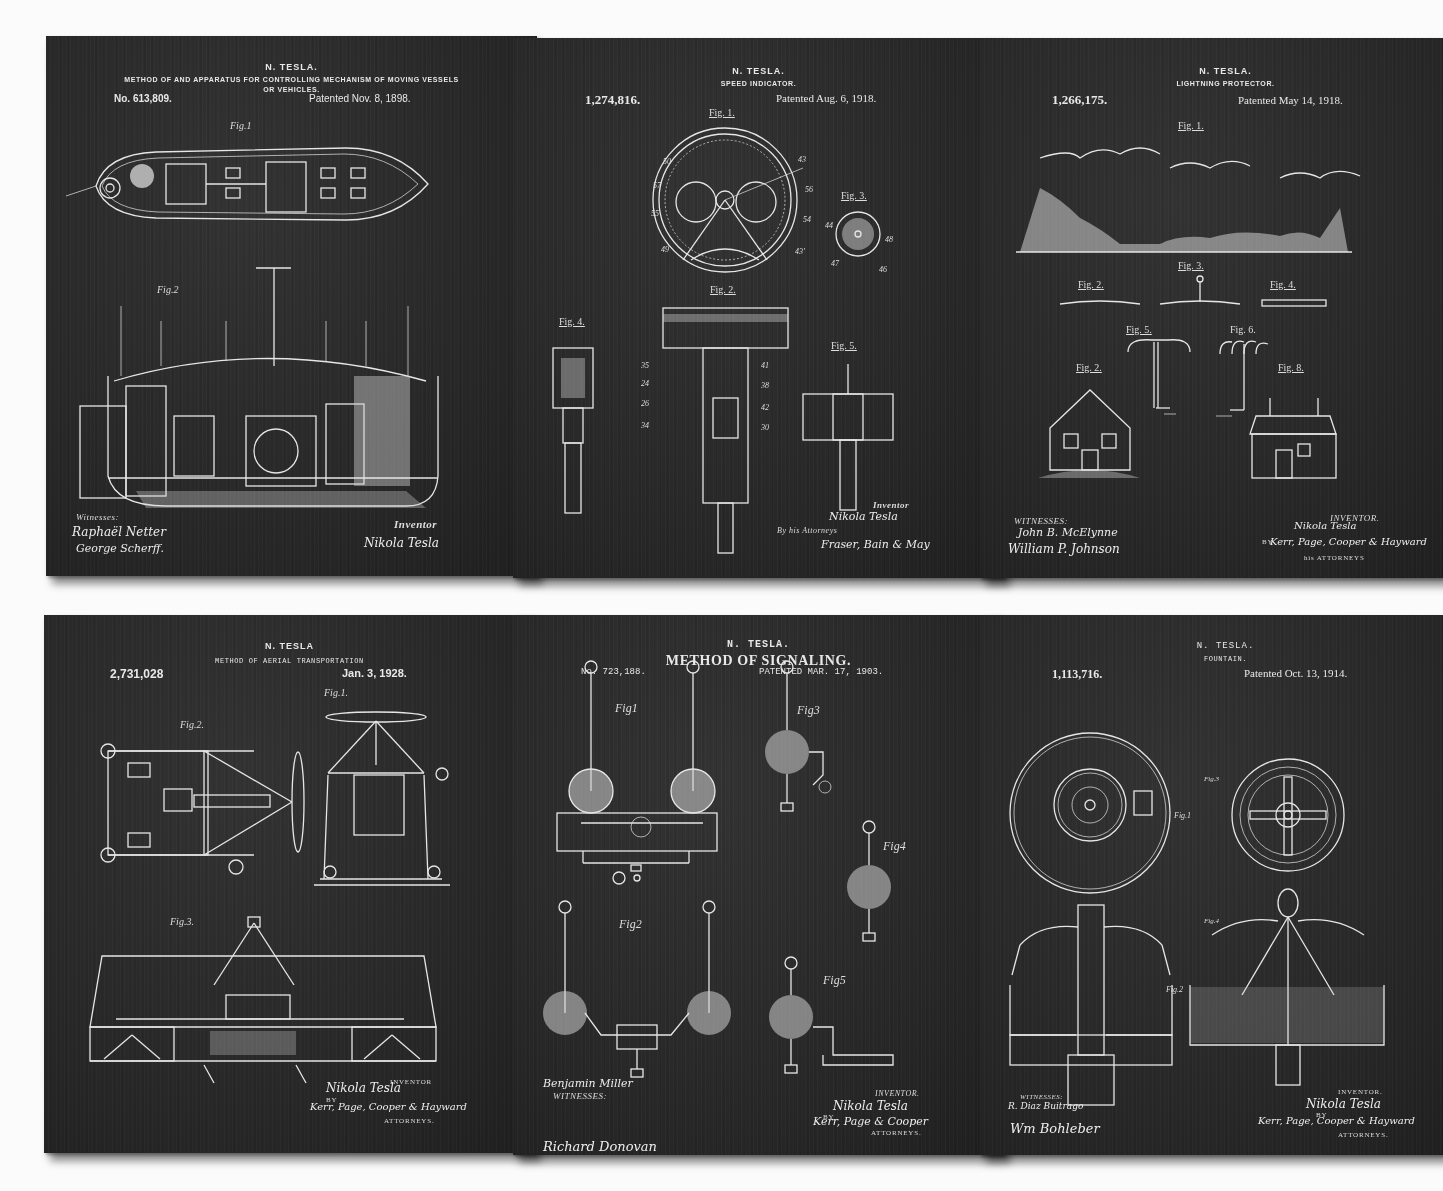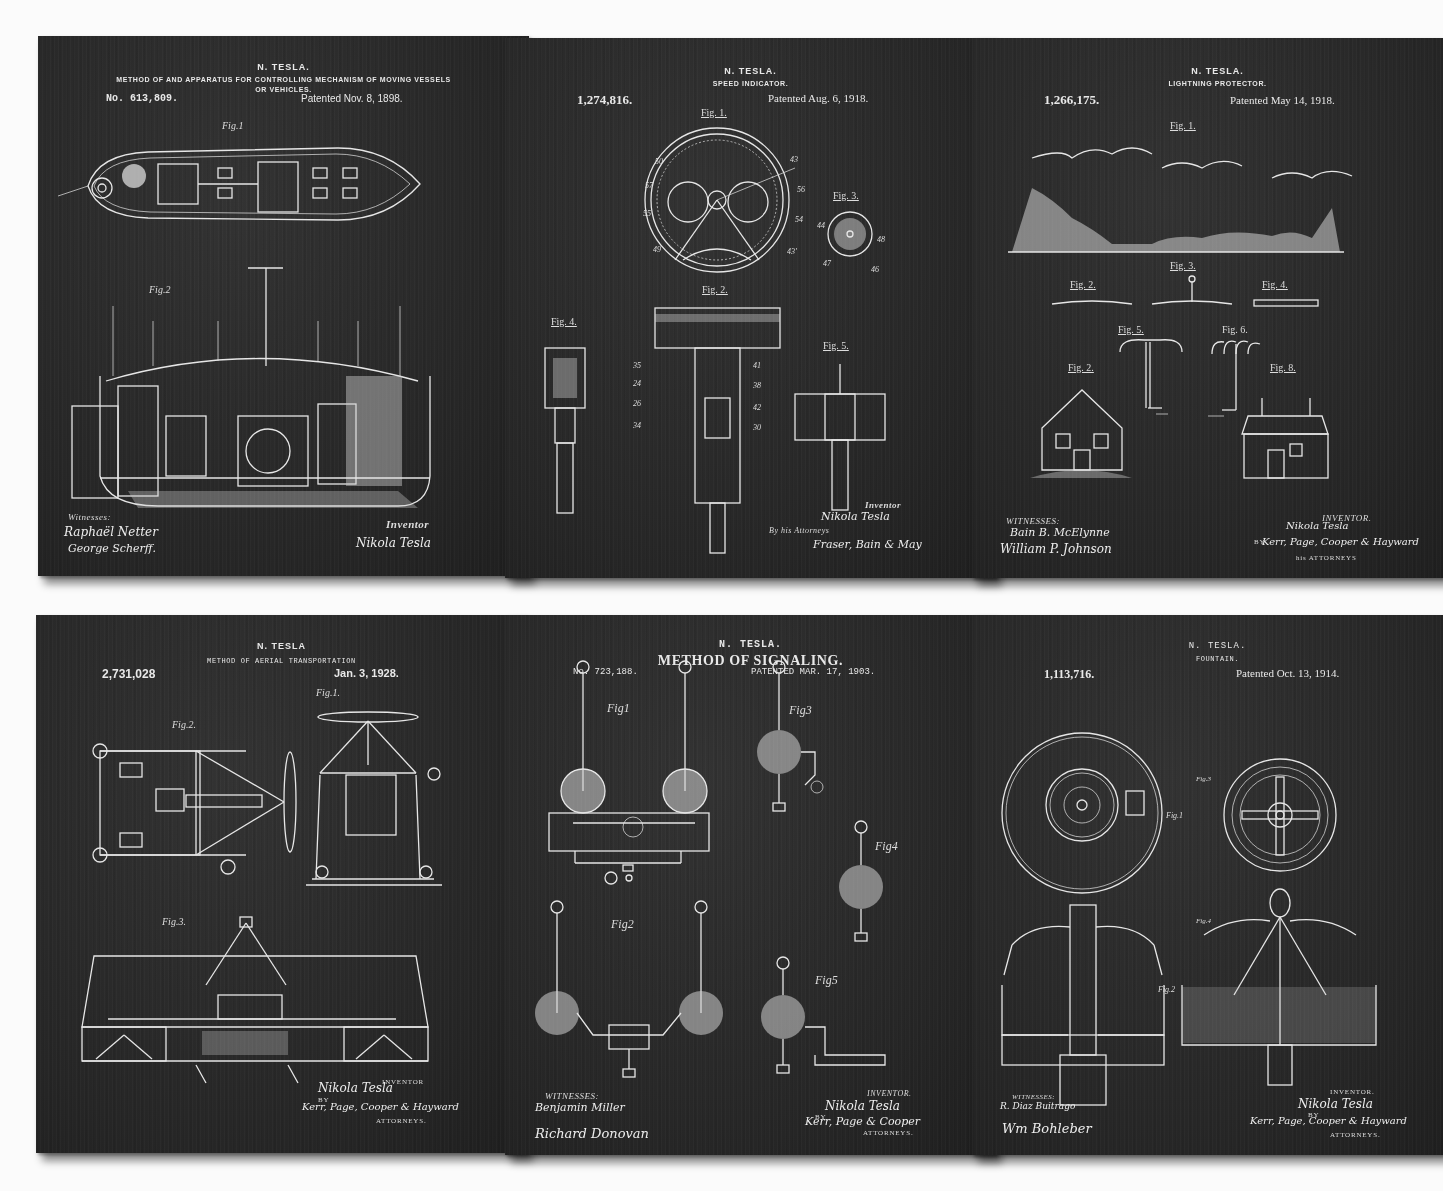--- a/index.html
+++ b/index.html
@@ -8,21 +8,21 @@
     font-family:"Liberation Serif", serif;
   }
   .poster {
     position:absolute; width:491px; height:540px;
     background:#2a2a2a;
     background-image:
       repeating-linear-gradient(90deg, rgba(255,255,255,0.025) 0 1px, transparent 1px 4px),
       repeating-linear-gradient(90deg, rgba(0,0,0,0.06) 0 2px, transparent 2px 7px),
       radial-gradient(ellipse at 40% 30%, #333 0%, #262626 70%, #1f1f1f 100%);
     box-shadow: 6px 8px 8px rgba(0,0,0,0.45), 2px 2px 3px rgba(0,0,0,0.35);
-    color:#e8e8e8; overflow:hidden;
+    color:#e8e8e8; overflow:hidden;margin-left:8px;
   }
   .p1 { left:38px; top:36px; }
   .p2 { left:505px; top:38px; height:540px; }
   .p3 { left:972px; top:38px; height:540px; }
   .p4 { left:36px; top:615px; height:538px; }
   .p5 { left:505px; top:615px; height:540px; }
   .p6 { left:972px; top:615px; height:540px; }
 
   .hdr-name { position:absolute; left:0; right:0; text-align:center; font-family:"Liberation Sans", sans-serif; font-weight:bold; font-size:9px; letter-spacing:1px; }
   .hdr-title { position:absolute; left:0; right:0; text-align:center; font-family:"Liberation Sans", sans-serif; font-weight:bold; font-size:7px; letter-spacing:0.6px; }
@@ -38,21 +38,21 @@
   svg.draw .thin { stroke-width:0.7; }
   svg.draw text { fill:#ddd; stroke:none; font-family:"Liberation Serif", serif; font-style:italic; font-size:8px; }
 </style>
 </head>
 <body>
 
 <div class="poster p1">
   <div class="hdr-name" style="top:26px;">N. TESLA.</div>
   <div class="hdr-title" style="top:40px;">METHOD OF AND APPARATUS FOR CONTROLLING MECHANISM OF MOVING VESSELS</div>
   <div class="hdr-title" style="top:50px;">OR VEHICLES.</div>
-  <div class="num" style="left:68px; top:57px; font-size:10px; font-family:Liberation Mono, monospace;text-align:right;">No. 613,809.</div>
+  <div class="num" style="left:68px; top:57px; font-size:10px; font-family:Liberation Sans, sans-serif;text-align:right;">No. 613,809.</div>
   <div class="date" style="left:263px; top:57px; font-size:10px; font-family:'Liberation Sans',sans-serif;">Patented Nov. 8, 1898.</div>
   <div class="fig" style="left:184px; top:84px;">Fig.1</div>
   <div class="fig" style="left:111px; top:248px;">Fig.2</div>
 
   <svg class="draw" width="432" height="540">
 
     <path d="M50,150 Q60,118 110,116 L300,112 Q350,112 382,148 Q350,184 300,184 L110,182 Q60,180 50,150 Z"></path>
     <path d="M56,150 Q66,124 112,122 L298,118 Q340,118 372,148 Q340,178 298,178 L112,176 Q66,174 56,150 Z" class="thin"></path>
     <circle cx="64" cy="152" r="10"></circle>
       <circle cx="64" cy="152" r="4"></circle>
@@ -212,21 +212,21 @@
 
     <path d="M276,378 L350,378 L356,396 L270,396 Z"></path>
     <rect x="272" y="396" width="84" height="44"></rect>
     <rect x="296" y="412" width="16" height="28"></rect>
       <rect x="318" y="406" width="12" height="12"></rect>
     <line x1="290" y1="360" x2="290" y2="378"></line>
       <line x1="338" y1="360" x2="338" y2="378"></line>
   </svg>
 
   <div class="sig-label" style="left:34px; top:478px;">WITNESSES:</div>
-  <div class="sig" style="left:38px; top:488px; font-size:11px;">Bain B. McElynne</div>
+  <div class="sig" style="left:38px; top:488px; font-size:11px;">John B. McElynne</div>
   <div class="sig" style="left:28px; top:504px;">William P. Johnson</div>
   <div class="sig-label" style="left:350px; top:475px;">INVENTOR.</div>
   <div class="sig" style="left:314px; top:482px; font-size:10px;">Nikola Tesla</div>
   <div class="small-caps" style="left:282px; top:500px;">BY</div>
   <div class="sig" style="left:290px; top:498px; font-size:10px;">Kerr, Page, Cooper &amp; Hayward</div>
   <div class="small-caps" style="left:324px; top:516px;">his ATTORNEYS</div>
 </div>
 
 <div class="poster p4">
   <div class="hdr-name" style="top:26px; font-size:9px;">N. TESLA</div>
@@ -349,22 +349,22 @@
 
     <circle cx="278" cy="348" r="6"></circle>
       <line x1="278" y1="354" x2="278" y2="380"></line>
     <circle cx="278" cy="402" r="22" class="fill" style="opacity:0.55"></circle>
     <path d="M300,412 L320,412 L320,440 L380,440 L380,450 L310,450 L310,440"></path>
     <line x1="278" y1="424" x2="278" y2="450"></line>
       <rect x="272" y="450" width="12" height="8"></rect>
   </svg>
 
   <div class="sig-label" style="left:40px; top:1088px; top:476px;">WITNESSES:</div>
-  <div class="sig" style="left:30px; top:486px; font-size:11px;">Benjamin Miller</div>
-  <div class="sig" style="left:30px; top:511px; font-size:13px;">Richard Donovan</div>
+  <div class="sig" style="left:30px; top:462px; font-size:11px;">Benjamin Miller</div>
+  <div class="sig" style="left:30px; top:524px; font-size:13px;">Richard Donovan</div>
   <div class="sig-label" style="left:362px; top:474px; font-size:8px;">INVENTOR.</div>
   <div class="sig" style="left:320px; top:484px;">Nikola Tesla</div>
   <div class="small-caps" style="left:310px; top:498px;">BY</div>
   <div class="sig" style="left:300px; top:500px; font-size:11px;">Kerr, Page &amp; Cooper</div>
   <div class="small-caps" style="left:358px; top:514px;">ATTORNEYS.</div>
 </div>
 
 <div class="poster p6">
   <div class="hdr-name" style="top:26px; font-family:'Liberation Mono',monospace; font-weight:normal; font-size:9px;">N. TESLA.</div>
   <div class="hdr-title" style="top:40px; font-family:'Liberation Mono',monospace; font-weight:normal;">FOUNTAIN.</div>

